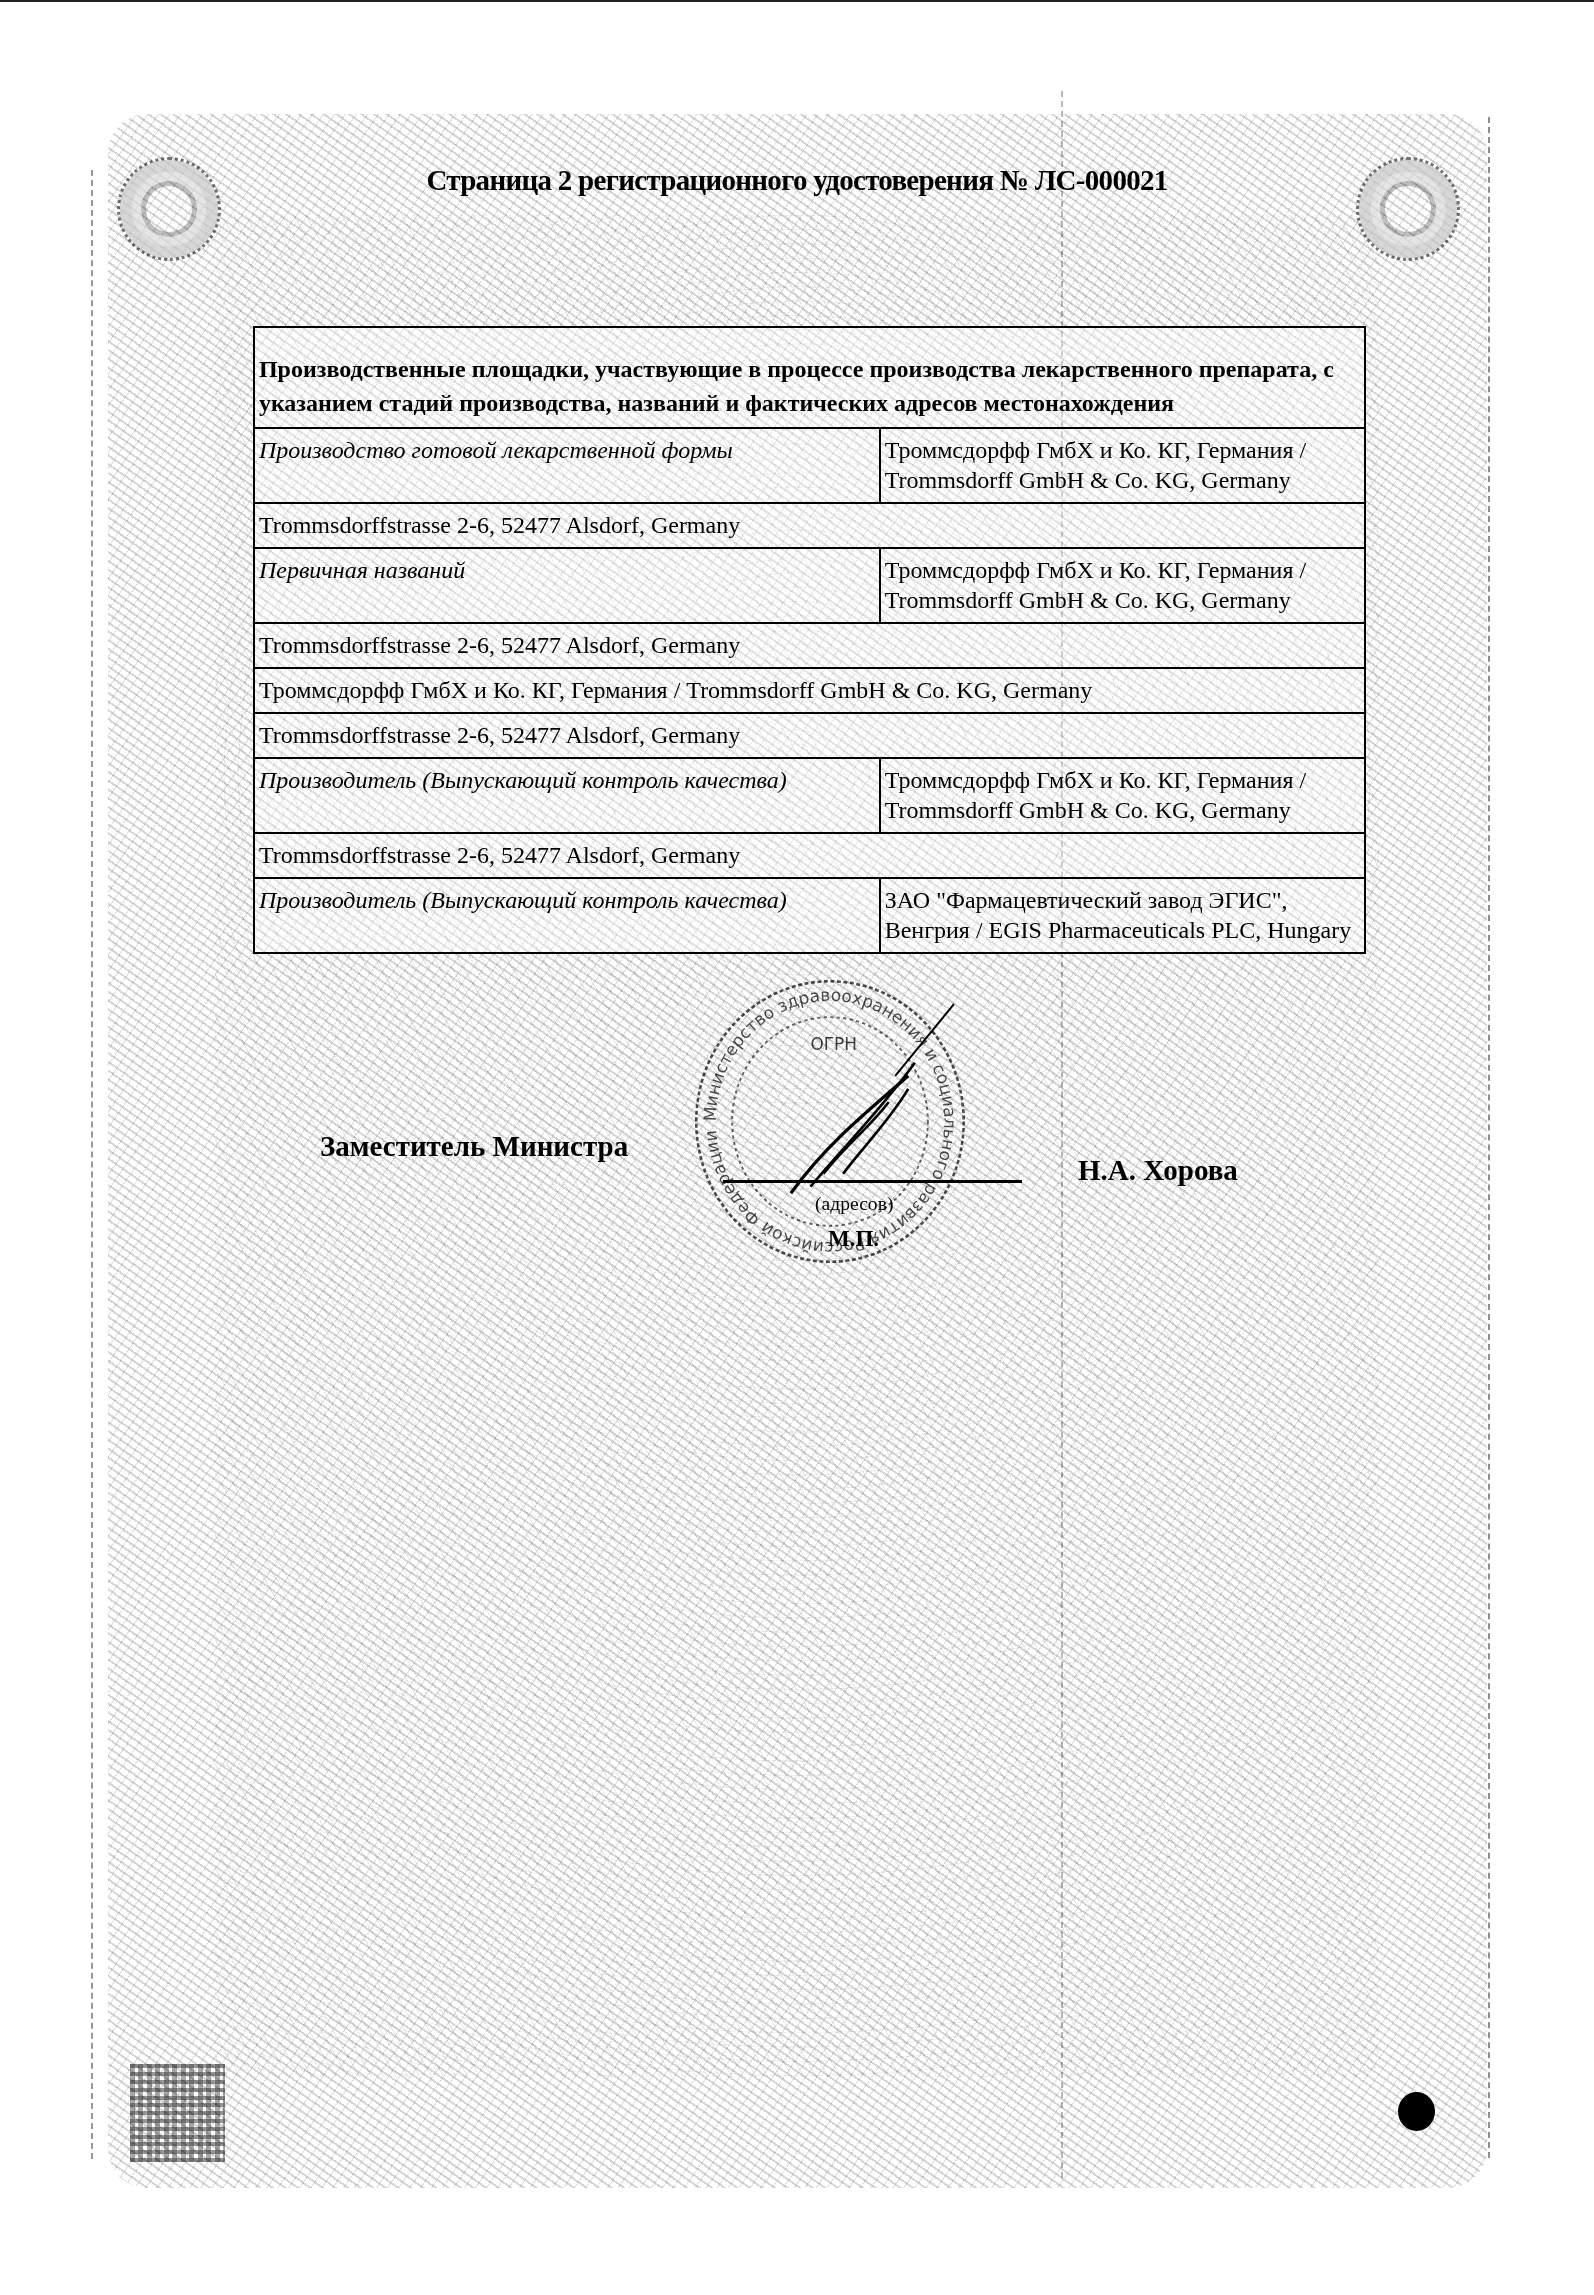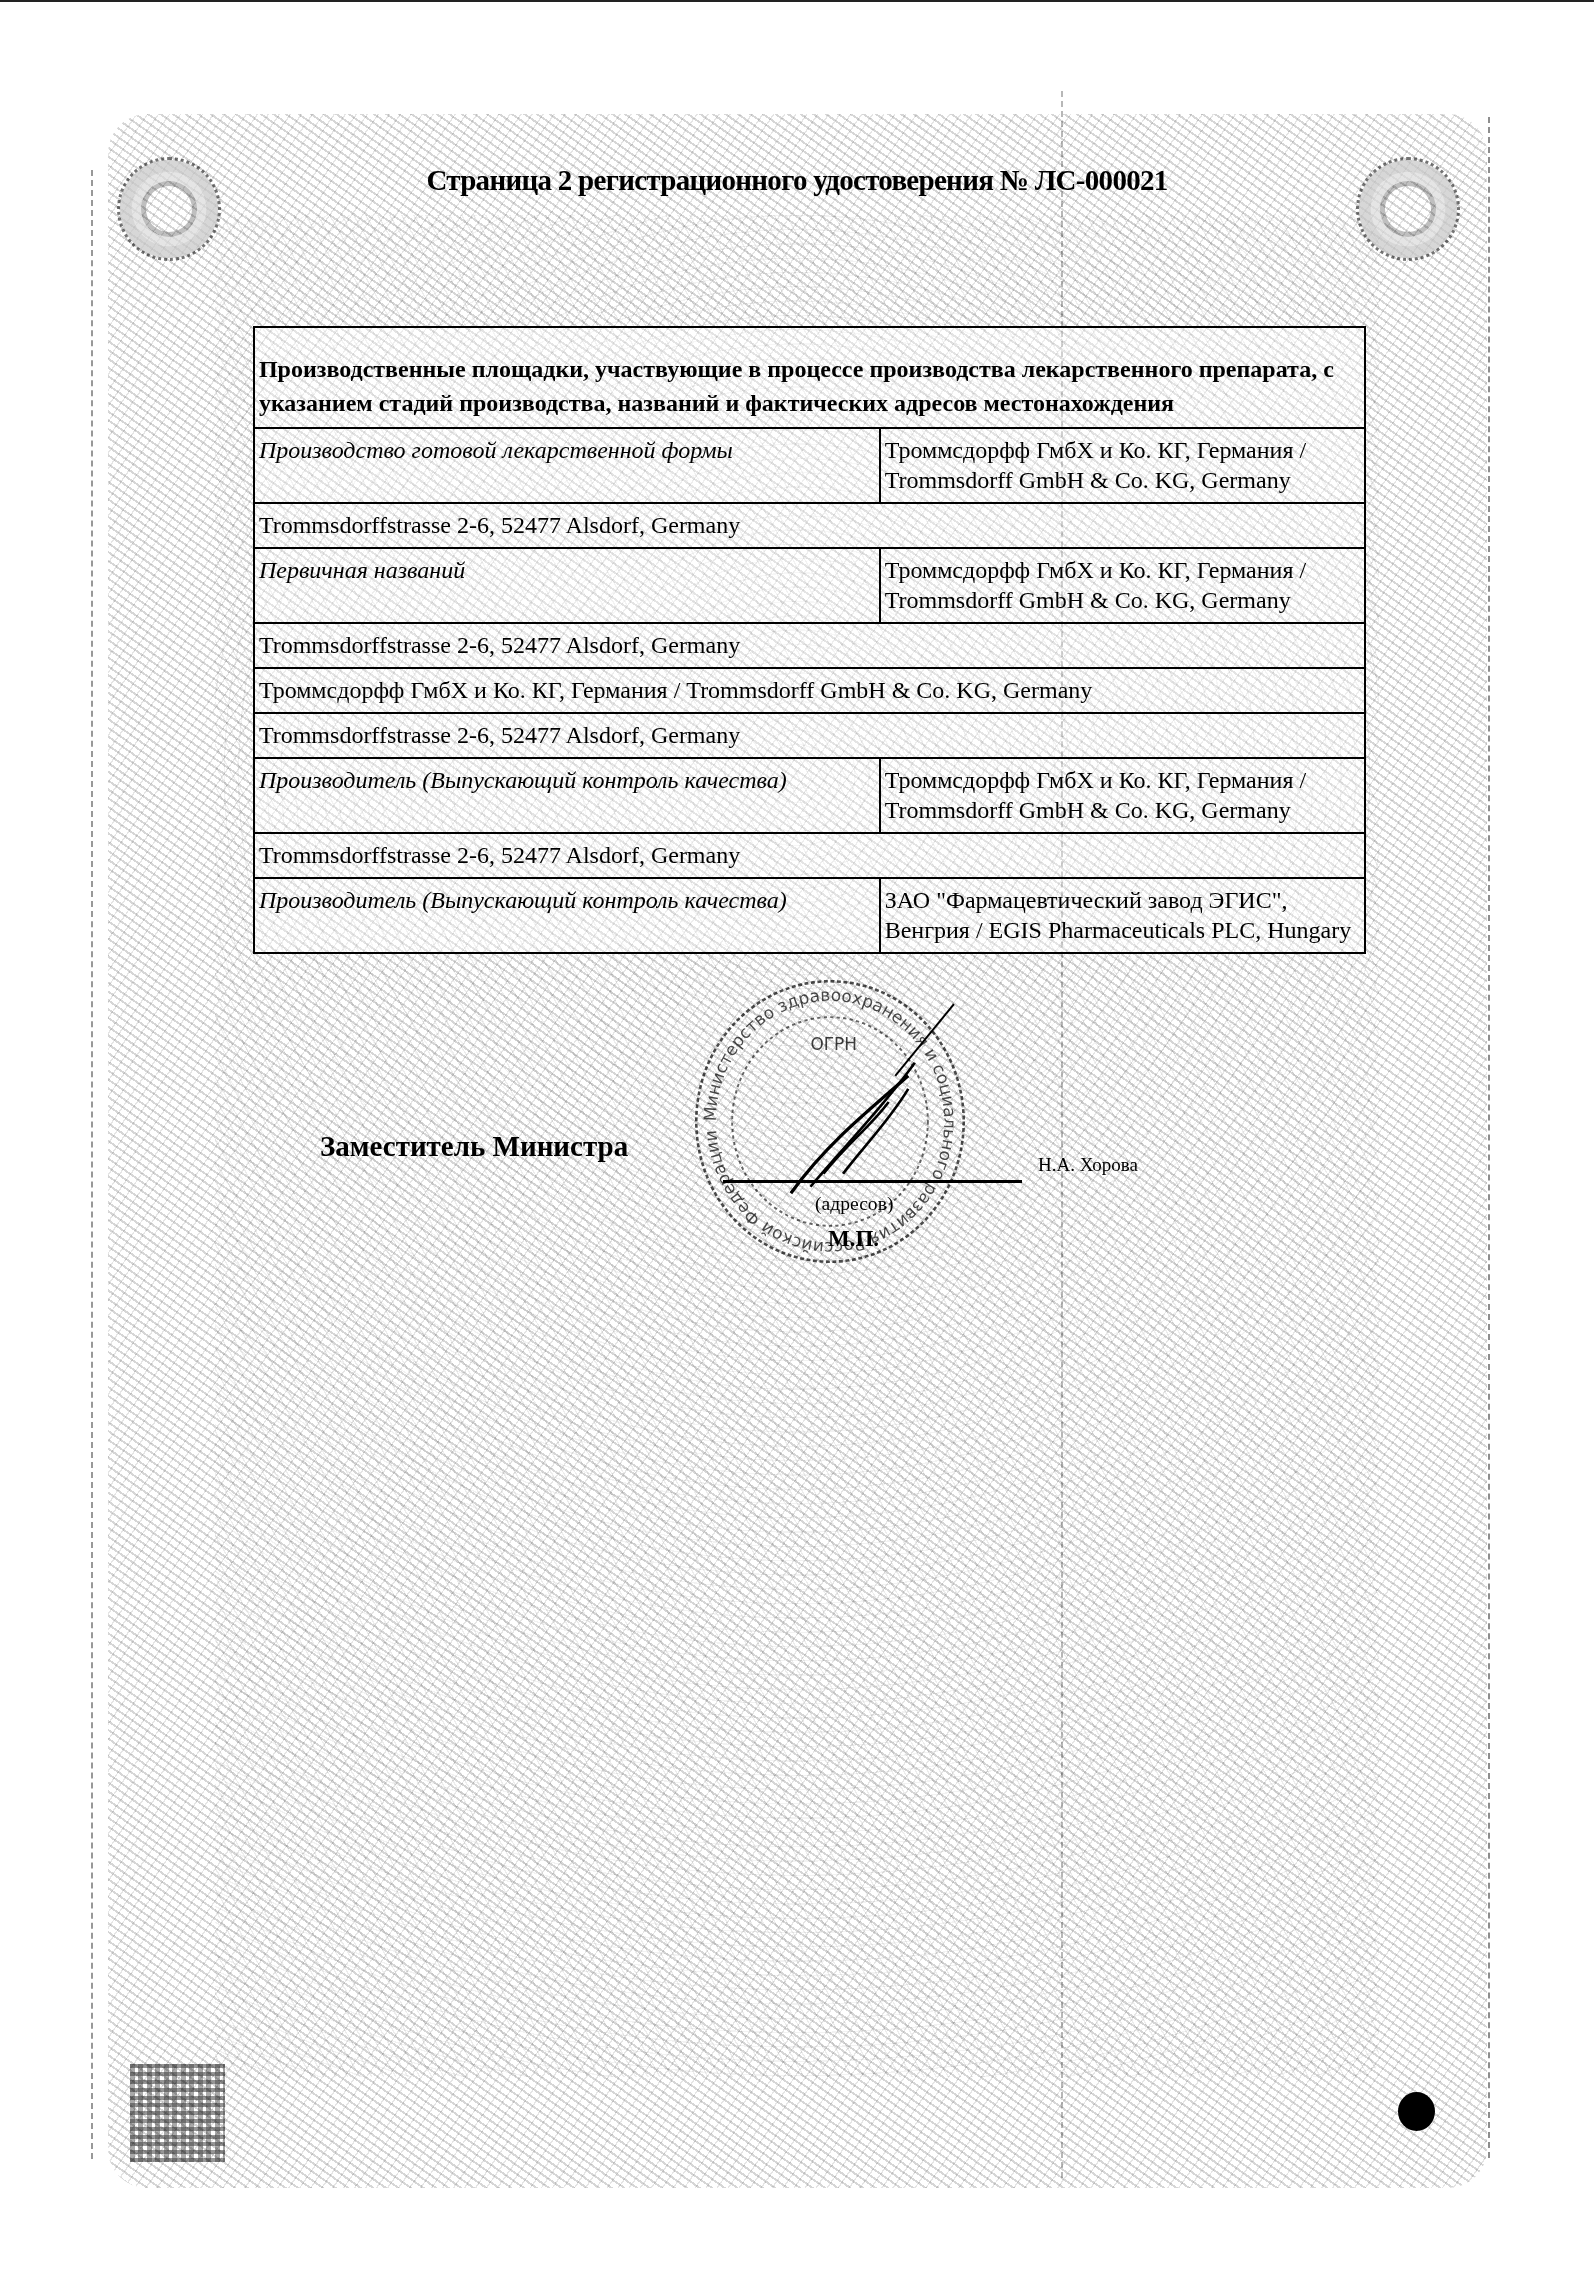--- a/index.html
+++ b/index.html
@@ -60,21 +60,21 @@
     .row { display: flex; border-top: 2.6px solid #000; }
     .row:first-child { border-top: none; }
     .cell { padding: 6.5px 3.9px; font-size: 24px; line-height: 30px; }
     .cell.full { width: 100%; }
     .cell.left { width: 616px; border-right: 2.6px solid #000; font-style: italic; }
     .cell.right { flex: 1; }
     .cell.header { font-weight: bold; line-height: 34px; padding-top: 24px; }
 
     
     .sig-title { left: 320px; top: 1130px; font-size: 29px; font-weight: bold; }
-    .sig-name { left: 1038px; top: 1154px; font-size: 19px; font-weight: normal; }
+    .sig-name { left: 1078px; top: 1154px; font-size: 29px; font-weight: bold; }
     .sig-line { left: 723px; top: 1180px; width: 299px; height: 2.6px; background: #000; }
     .sig-caption { left: 815px; top: 1193px; font-size: 19.6px; }
     .seal-label { left: 828px; top: 1226px; font-size: 23px; font-weight: bold; }
 
     
     .stamp { left: 693px; top: 978px; width: 274px; height: 287px; }
     .stamp svg { width: 100%; height: 100%; }
   </style>
 </head>
 <body>

